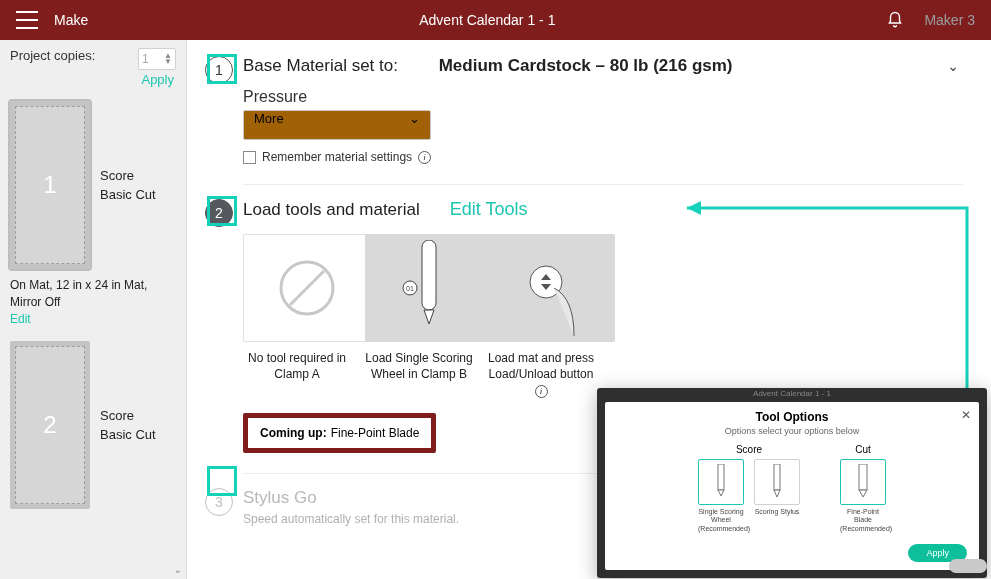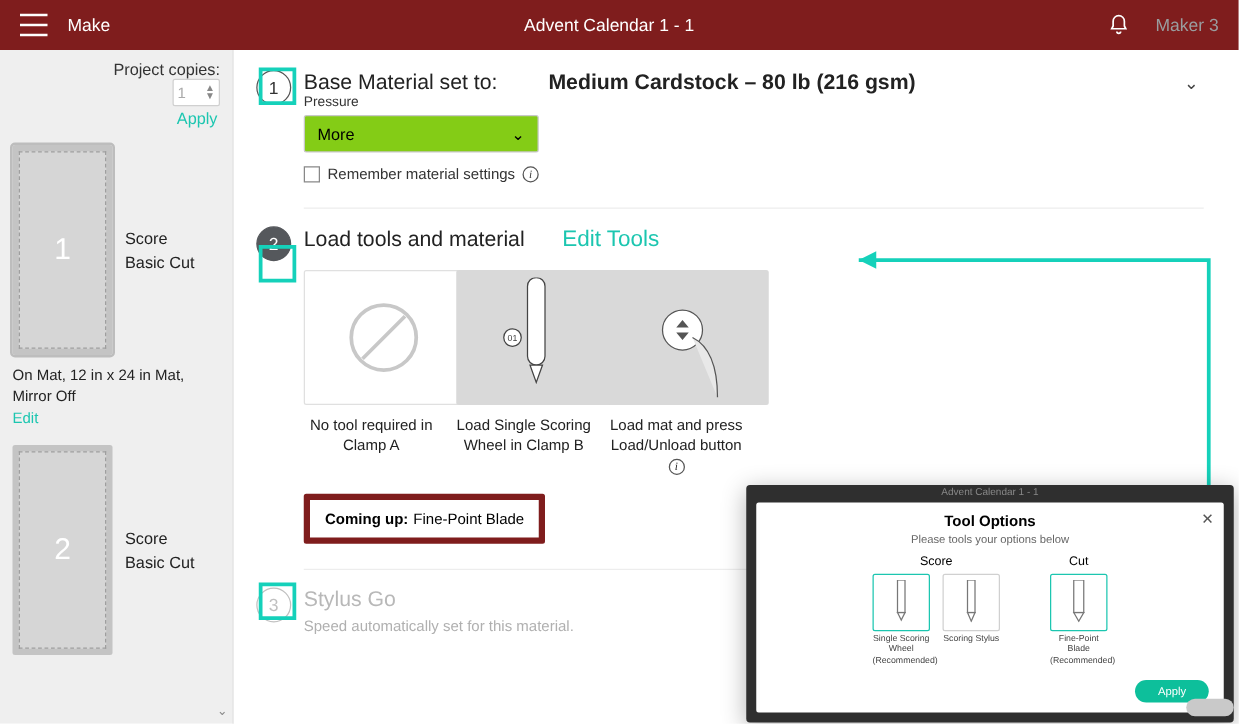--- a/index.html
+++ b/index.html
@@ -12,21 +12,21 @@
   .topbar-make { font-size: 14px; font-weight:500;}
   .topbar-title { flex: 1; text-align: center; font-size: 14px; font-weight:500; }
   .topbar-right { display: flex; align-items: center; gap: 20px; }
   .bell { width:18px; height:18px; }
   .maker { color: #9a9d9f; font-size: 14px; }
 
   .layout { display:flex; height: calc(100% - 40px); }
 
   
   .sidebar { width: 187px; background: #efefef; border-right:1px solid #e0e0e0; display:flex; flex-direction:column; position:relative;}
-  .copies-row { display:flex; align-items:flex-end; padding: 8px 10px 0 27px; font-size:13px; color:#333;flex-direction:column;}
+  .copies-row { display:flex; align-items:flex-start; padding: 8px 10px 0 10px; font-size:13px; color:#333;}
   .copies-row .spacer { flex:1;}
   .stepper { width:38px; height:22px; background:#fff; border:1px solid #d0d0d0; display:flex; align-items:center; justify-content:space-between; padding:0 3px; font-size:12px; color:#aaa; border-radius:2px;}
   .stepper .arrows { display:flex; flex-direction:column; line-height:6px; font-size:8px; color:#888;}
   .apply { text-align:right; padding:2px 12px 8px; color:#1CC6B0; font-size:13px;}
   .matcard { padding: 6px 10px 8px 10px; display:flex; gap:10px; }
   .matprev { width: 80px; height:168px; background:#c4c4c4; border-radius:2px; position:relative; padding:5px; }
   .matprev.selected { outline:2px solid #bdbdbd; }
   .matprev .inner { position:absolute; inset:5px; border:1px dashed #9e9e9e; background:#d6d6d6; display:flex; align-items:center; justify-content:center;}
   .matprev .num { color:#fff; font-size:24px; font-weight:400;}
   .matlabels { display:flex; flex-direction:column; justify-content:center; font-size:13px; color:#222; line-height:1.5;}
@@ -41,22 +41,22 @@
   .stepnum.active { background:#55585C; border-color:#55585C; color:#fff; }
   .stepnum.disabled { border-color:#c0c0c0; color:#c0c0c0;}
   .highlight-box { border:3px solid #15D1BA; position:absolute; pointer-events:none;}
   .h1 { left:20px; top:14px; width:30px; height:30px;}
   .h2 { left:20px; top:156px; width:30px; height:30px;}
   .h3 { left:20px; top:426px; width:30px; height:30px;}
   .stepbody { flex:1; }
   .step-title-row { display:flex; align-items:center; gap:18px; font-size:17px; color:#222;}
   .step-title-row .chev { margin-left:auto; font-size:14px; color:#444; padding-right:4px;}
   .matval { font-weight:600;}
-  .pressure { font-size:11px; color:#333;}
-  .select { margin-top:4px; width:188px; height:30px; border:1px solid #c8c8c8; background:#84cc16; display:flex; align-items:center; justify-content:space-between; padding:0 10px; font-size:13px; border-radius:2px;}
+  .pressure { margin-top:12px; font-size:16px; color:#333;}
+  .select { margin-top:4px; width:188px; height:30px; border:1px solid #c8c8c8; background:#a16207; display:flex; justify-content:space-between; padding:0 10px; font-size:13px; border-radius:2px;}
   .remember { margin-top:10px; font-size:12px; color:#333; display:flex; align-items:center; gap:6px;}
   .checkbox { width:13px; height:13px; border:1px solid #888; background:#fff;}
   .info { width:13px; height:13px; border:1px solid #555; border-radius:50%; display:inline-flex; align-items:center; justify-content:center; font-size:9px; font-family:serif; font-style:italic;}
 
   .edit-tools { color:#1CC6B0; font-size:18px; margin-left:12px; }
 
   .toolcards { display:flex; gap:14px; margin-top:14px;}
   .toolcard { width:108px; }
   .toolimg { width:128px; height:108px; background:#d9d9d9; border-radius:2px; display:flex; align-items:center; justify-content:center;}
   .toolimg.first { background:#fff; border:1px solid #e0e0e0;}
@@ -251,21 +251,21 @@
     </svg>
 
   </div>
 </div>
 
 <div class="popup-wrap">
   <div class="popup-top">Advent Calendar 1 - 1</div>
   <div class="popup">
     <div class="close">✕</div>
     <h4>Tool Options</h4>
-    <div class="sub">Please tools your options below</div>
+    <div class="sub">Options select your options below</div>
     <div class="row">
       <div class="col">
         <h5>Score</h5>
         <div class="opts">
           <div class="opt">
             <div class="optimg sel">
                 <svg width="16" height="34">
                   <rect x="5" y="0" width="6" height="26" fill="#fff" stroke="#777"></rect>
                   <path d="M5 26 l3 6 l3 -6z" fill="#fff" stroke="#777"></path>
                 </svg>

